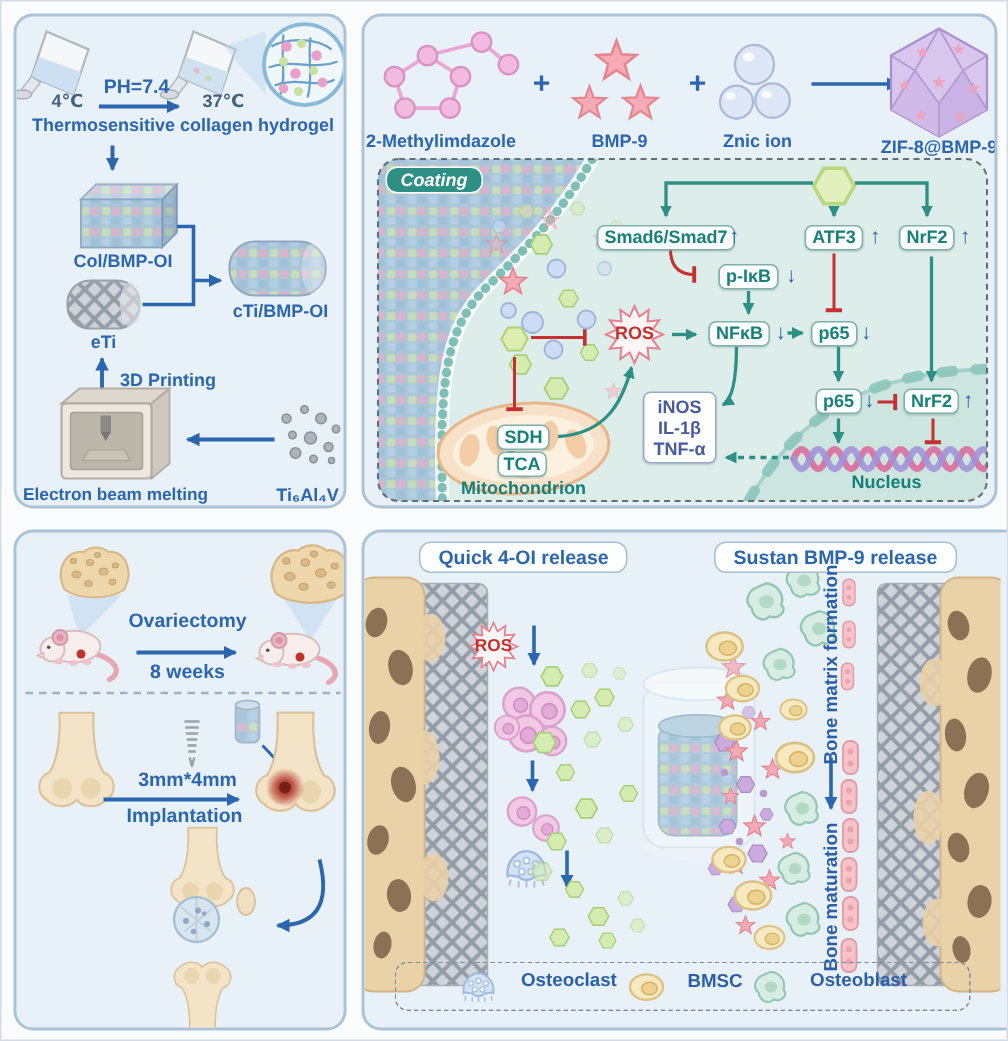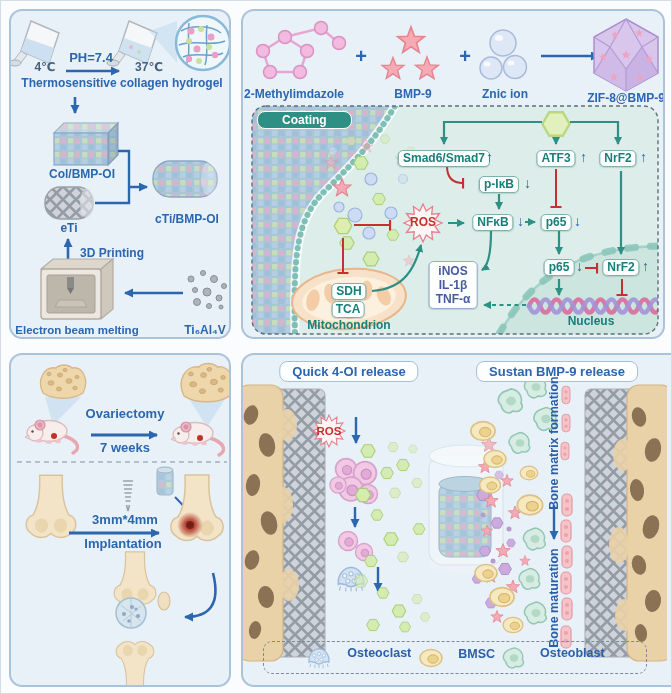--- a/index.html
+++ b/index.html
@@ -15,21 +15,21 @@
   .node{position:absolute;transform:translateX(-50%);background:#fcfffe;border:1.3px solid #7fb0aa;
         border-radius:5px;padding:0 4px;font-weight:700;font-size:12px;line-height:15px;color:#17807a;
         white-space:nowrap;box-shadow:0 1px 1px rgba(90,130,125,.25);}
   .node.blue{color:#4a5a9e;border-color:#9aaacc;text-align:center;padding:2px 6px;line-height:14px;}
   .ud{position:absolute;font-weight:700;font-size:14px;color:#2b5fa8;line-height:1;}
   .badge{position:absolute;transform:translateX(-50%);background:#fdfeff;border:1.5px solid #a6bed6;
          border-radius:8px;padding:2px 12px;font-weight:700;font-size:13px;color:#2b66ae;white-space:nowrap;}
   .vlbl{position:absolute;font-weight:700;font-size:12.5px;color:#2b5fa8;white-space:nowrap;
         transform:translate(-50%,-50%) rotate(-90deg);}
   .coating{position:absolute;background:#2e8f85;color:#ffffff;border:1px solid #ffffff;border-radius:8px;
-           padding:1px 24px;font-weight:700;font-size:12px;}
+           padding:1px 9px;font-weight:700;font-size:12px;font-style:italic;}
   .legendbox{position:absolute;left:20px;top:286px;width:384px;height:33px;border:1.5px dashed #7a8a98;
              border-radius:9px;display:flex;align-items:center;justify-content:center;gap:7px;}
   .legitem{display:flex;align-items:flex-start;gap:14px;font-weight:700;font-size:12.5px;color:#2b5fa8;}
 </style>
 </head>
 <body>
 
 <svg width="0" height="0" style="position:absolute">
   <defs>
     <path id="hex" d="M-4,-6.93 L4,-6.93 L8,0 L4,6.93 L-4,6.93 L-8,0 Z"></path>
@@ -219,21 +219,21 @@
         <circle cx="210" cy="296" r="2"></circle>
       </g>
       <path d="M172,282 H114" stroke="#2b66ae" stroke-width="2.6" fill="none" marker-end="url(#mB)"></path>
     </svg>
     <div class="lbl gray" style="left:34px;top:50px;">4℃</div>
     <div class="lbl lg" style="left:80px;top:40px;">PH=7.4</div>
     <div class="lbl gray" style="left:138px;top:50px;">37℃</div>
     <div class="lbl" style="left:111px;top:66px;">Thermosensitive collagen hydrogel</div>
     <div class="lbl" style="left:71px;top:157px;">Col/BMP-OI</div>
     <div class="lbl" style="left:58px;top:211px;">eTi</div>
-    <div class="lbl" style="left:176px;top:202px;">cTi/BMP-OI</div>
+    <div class="lbl" style="left:176px;top:190px;">cTi/BMP-OI</div>
     <div class="lbl" style="left:101px;top:236px;">3D Printing</div>
     <div class="lbl sm" style="left:66px;top:313px;">Electron beam melting</div>
     <div class="lbl" style="left:194px;top:313px;">Ti₆Al₄V</div>
   </section>
 
   <section class="panel" style="left:240px;top:8px;width:424px;height:330px;">
     <svg width="424" height="330" viewBox="0 0 424 330">
 
       <g>
         <g stroke="#e9a6d2" stroke-width="2.5">
@@ -446,21 +446,21 @@
             <circle cx="113" cy="259" r="2"></circle>
           <circle cx="127" cy="261" r="2"></circle>
             <circle cx="118" cy="266" r="1.8"></circle>
             <circle cx="125" cy="254" r="1.5"></circle>
           </g>
       </g>
       <use href="#femur" transform="translate(124,302) rotate(180) scale(0.72)"></use>
       <path d="M202,218 C210,250 198,262 174,262" stroke="#2b66ae" stroke-width="2.6" fill="none" marker-end="url(#mB)"></path>
     </svg>
     <div class="lbl lg" style="left:114px;top:52px;">Ovariectomy</div>
-    <div class="lbl lg" style="left:114px;top:86px;">7 weeks</div>
+    <div class="lbl lg" style="left:114px;top:86px;">8 weeks</div>
     <div class="lbl lg" style="left:114px;top:158px;">3mm*4mm</div>
     <div class="lbl lg" style="left:112px;top:182px;">Implantation</div>
   </section>
 
   <section class="panel" style="left:240px;top:352px;width:464px;height:334px;">
     <svg width="424" height="334" viewBox="0 0 424 334">
 
       <rect x="26" y="34" width="56" height="268" rx="6" fill="url(#lattice)" stroke="#a8aeb6"></rect>
       <rect x="342" y="34" width="58" height="268" rx="6" fill="url(#lattice)" stroke="#a8aeb6"></rect>
 

